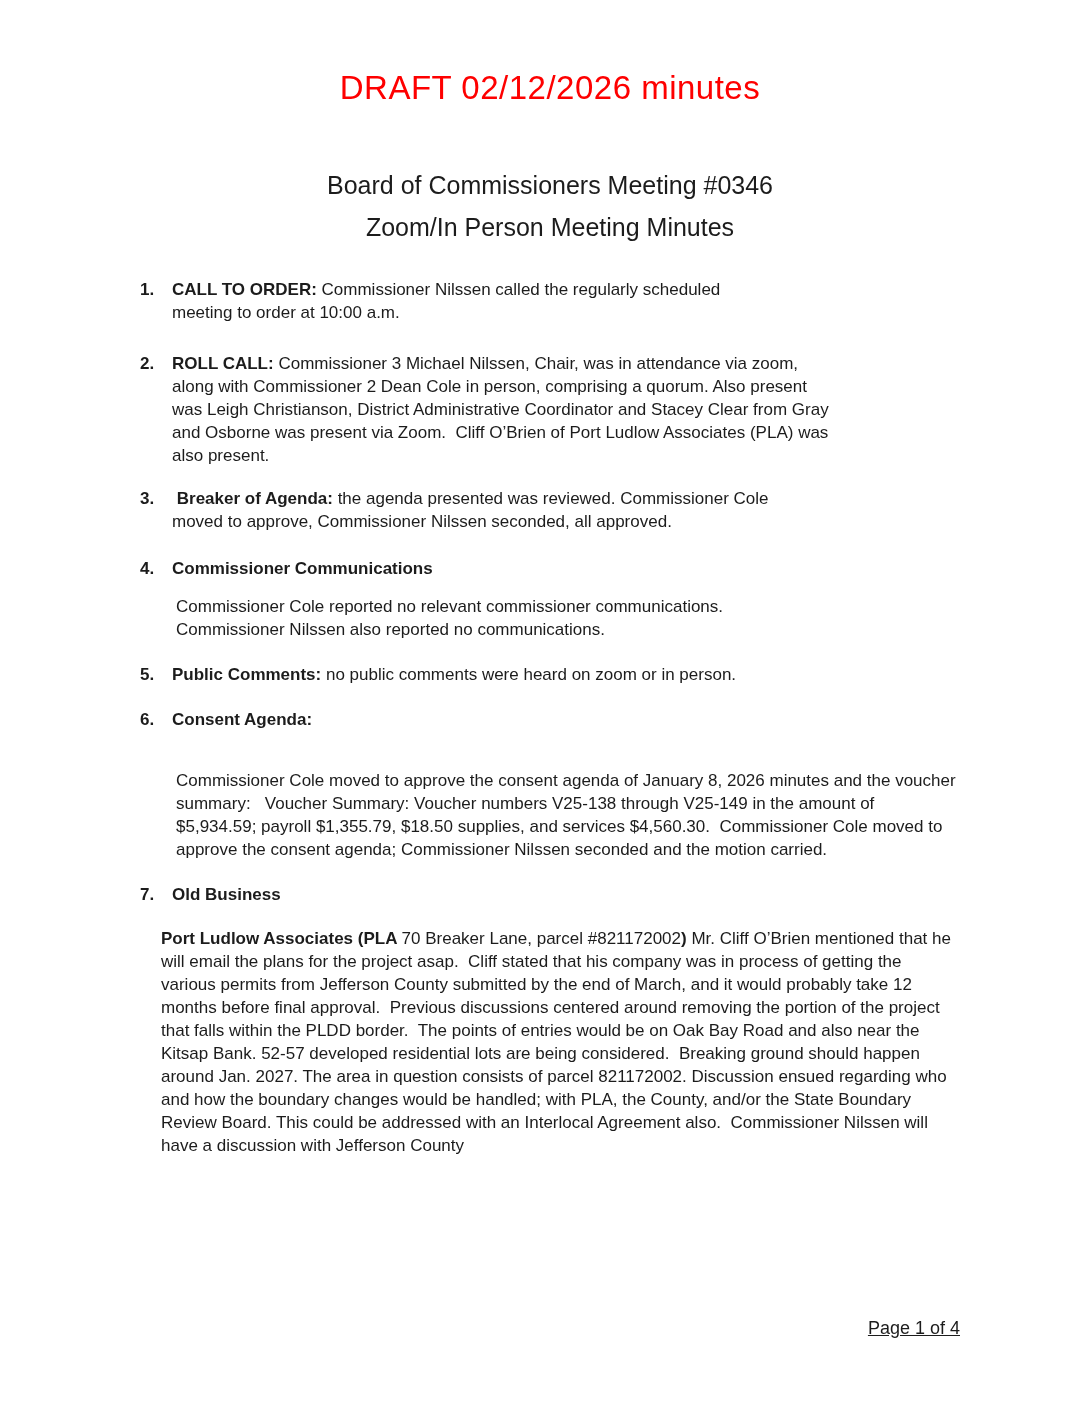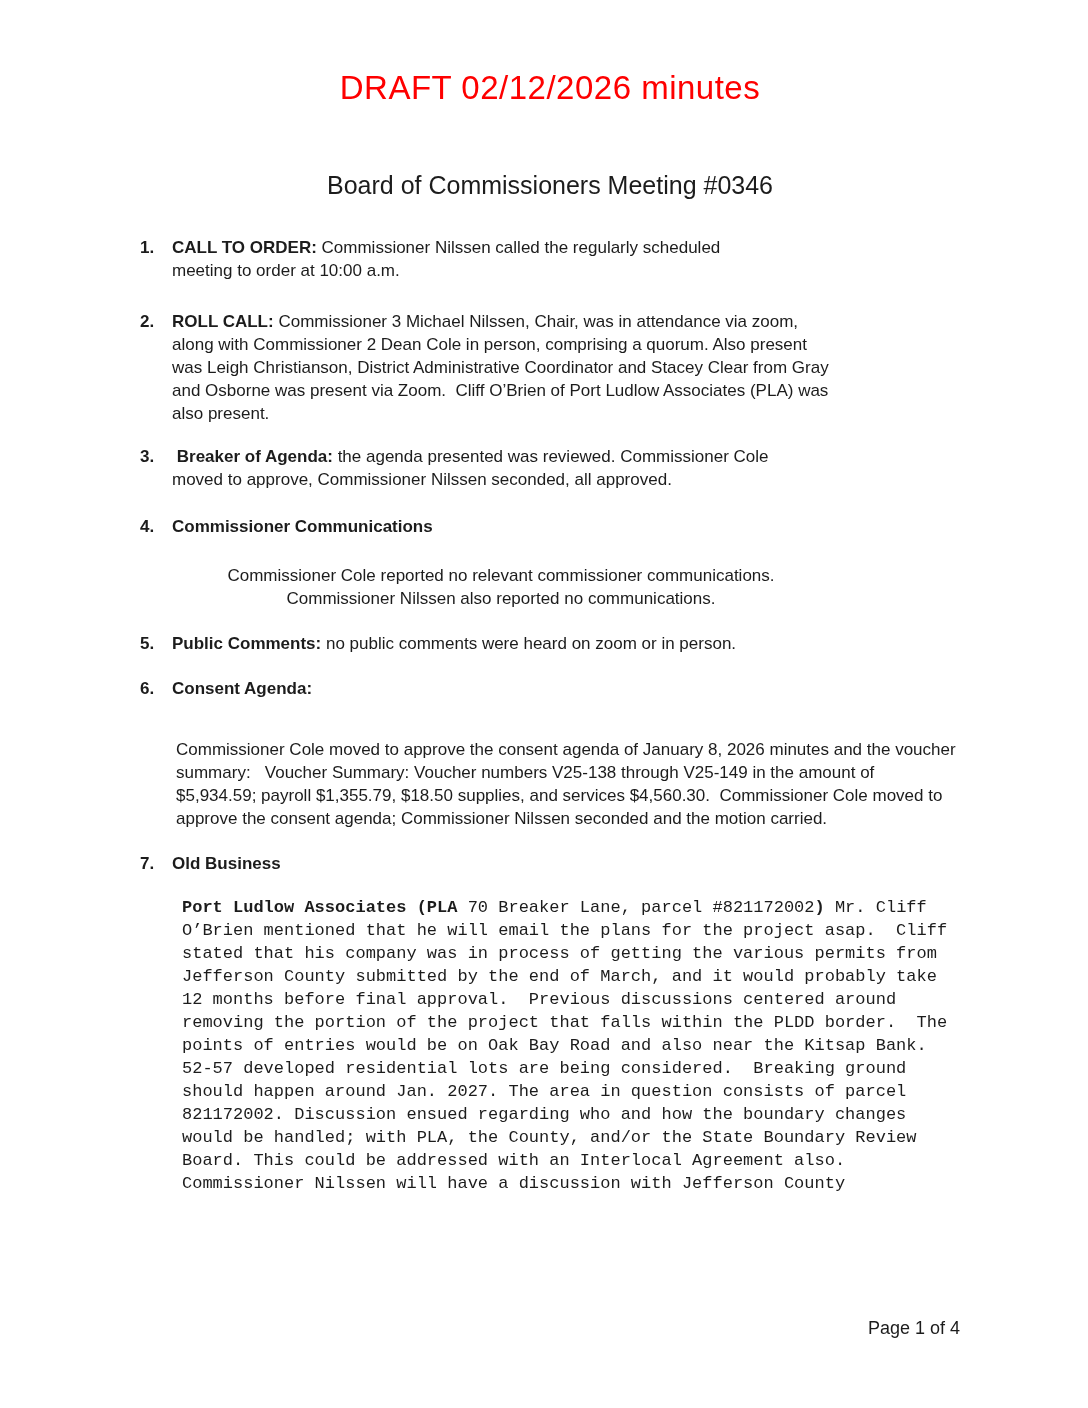--- a/index.html
+++ b/index.html
@@ -37,54 +37,56 @@
     font-weight: 700;
     white-space: pre-wrap;
   }
   .item .body { white-space: pre-wrap; }
   .lead { font-weight: 700; }
   .bold { font-weight: 700; }
   .para {
     margin-left: 36px;
     white-space: pre-wrap;
   }
-  .para.ob { margin-left: 42px; font-family: Liberation Mono, monospace; }
+  .para.ob { margin-left: 21px; }
   .w1 { max-width: 645px; }
   .w2 { max-width: 695px; }
   .w3 { max-width: 665px; }
   .w4 { max-width: 650px; }
   .w5 { max-width: 700px; }
   .w6 { max-width: 782px; }
   .w7 { max-width: 798px; }
   .mt-item2 { margin-top: 28px; }
   .mt-item3 { margin-top: 20px; }
   .mt-item4 { margin-top: 24px; }
-  .mt-para4 { margin-top: 26px; text-align: center; }
+  .mt-para4 { margin-top: 15px; }
   .mt-item5 { margin-top: 22px; }
   .mt-item6 { margin-top: 22px; }
   .mt-para6 { margin-top: 38px; }
   .mt-item7 { margin-top: 22px; }
   .mt-para7 { margin-top: 21px; }
   .footer {
     position: absolute;
     top: 1316px;
     right: 128px;
     font-size: 18px;
     line-height: 24px;
+    text-decoration: underline;
   }
 </style>
 </head>
 <body>
 
 <div class="page">
 
   <h1 class="draft-title" style="color: rgb(254, 0, 0);">DRAFT 02/12/2026 minutes</h1>
 
   <div class="doc-header">
     <p>Board of Commissioners Meeting #0346</p>
+    <p>Zoom/In Person Meeting Minutes</p>
   </div>
 
   <div class="items">
 
     <div class="item w1">
       <span class="num">1.</span>
       <div class="body"><span class="lead">CALL TO ORDER:</span><span> Commissioner Nilssen called the regularly scheduled meeting to order at 10:00 a.m.</span></div>
     </div>
 
     <div class="item w2 mt-item2">

